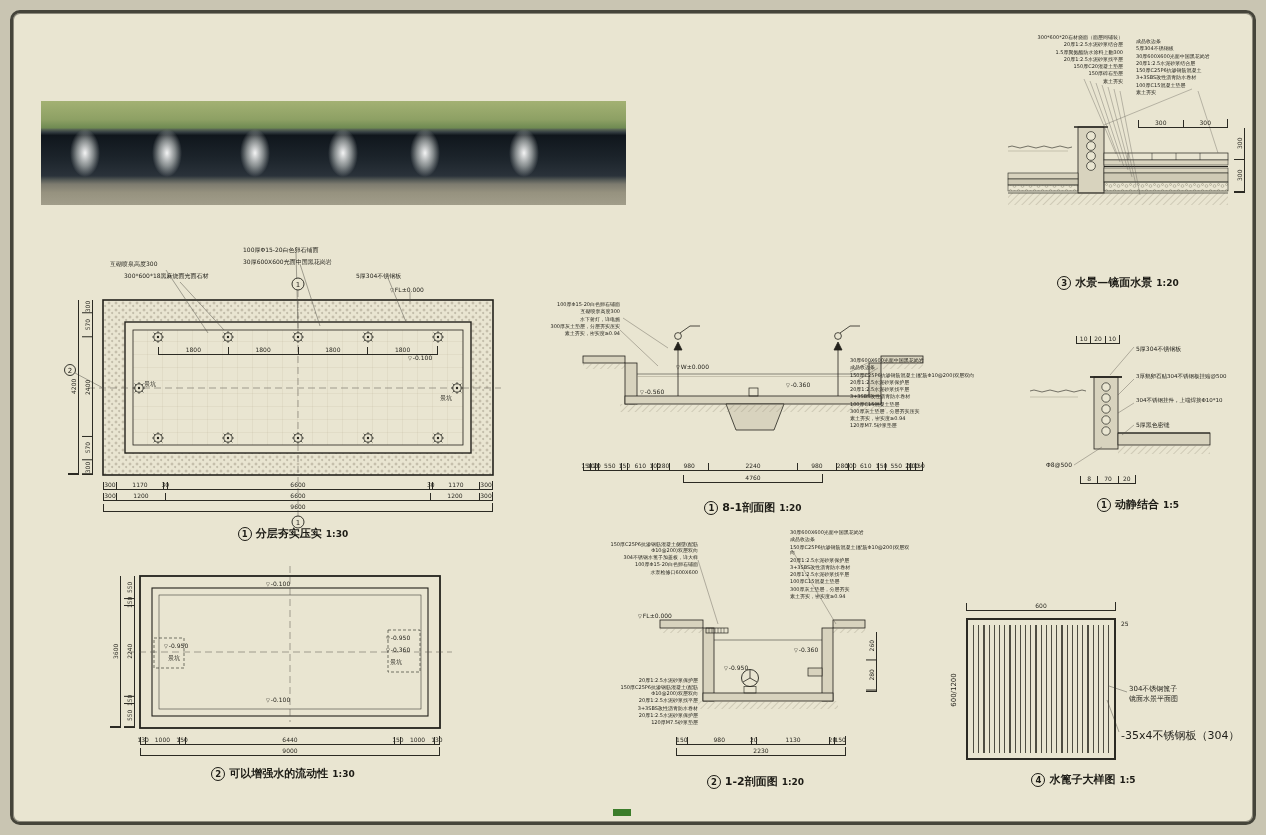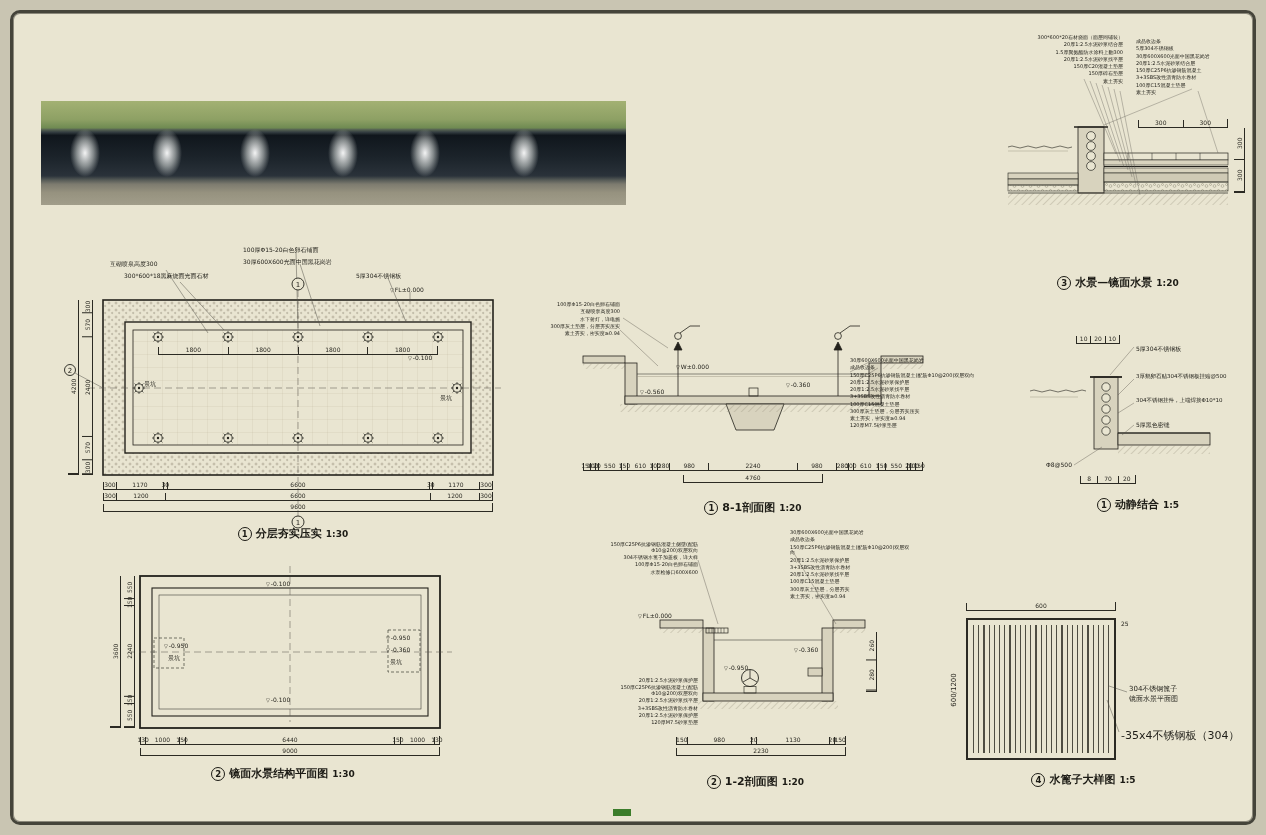--- a/index.html
+++ b/index.html
@@ -175,21 +175,21 @@
         <span class="seg" style="flex-grow: 150;">150</span>
         <span class="seg" style="flex-grow: 2240;">2240</span>
         <span class="seg" style="flex-grow: 150;">150</span>
         <span class="seg" style="flex-grow: 550;">550</span>
       </div>
     <div class="dimcol" style="left:22px;top:18px;height:152px">
         <span class="seg" style="flex-grow: 3600;">3600</span>
       </div>
     <div class="caption" style="left:0;top:208px;width:390px">
       <span class="capnum">2</span>
-      <span>镜面水景结构平面图</span>
+      <span>可以增强水的流动性</span>
       <span class="capscale">1:30</span>
     </div>
   </div>
 
   <div class="drawing" style="left:515px;top:265px;width:450px;height:250px">
     <svg viewBox="0 0 450 250">
       <defs>
         <pattern id="h11" width="5" height="5" patternUnits="userSpaceOnUse" patternTransform="rotate(45)">
           <line x1="0" y1="0" x2="0" y2="5" stroke="#8f8a76" stroke-width="0.6"></line>
         </pattern>

